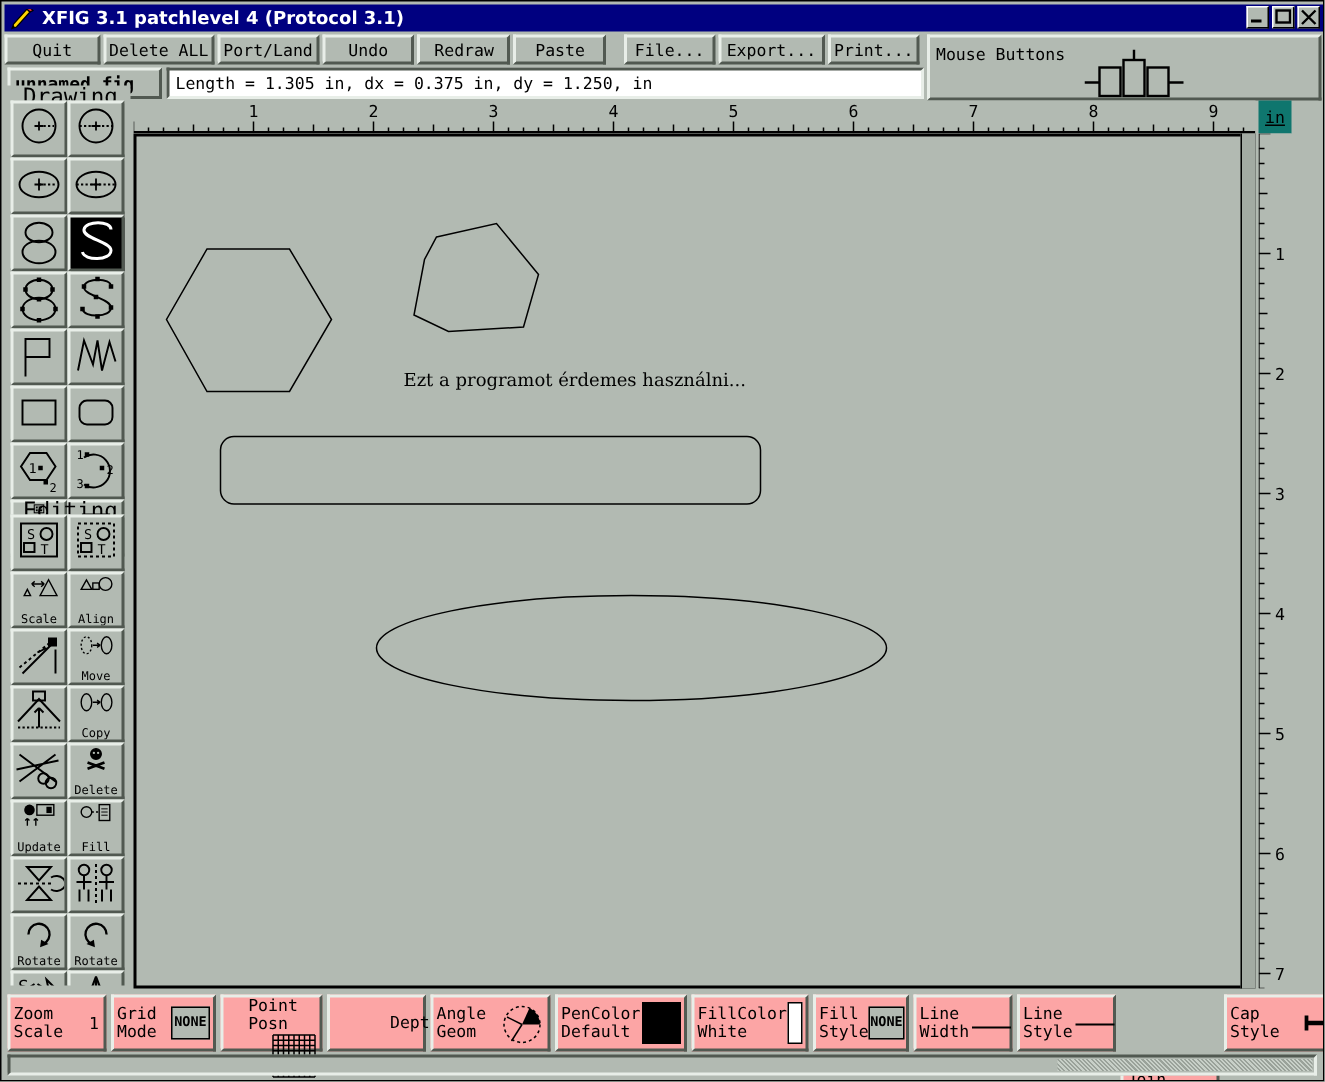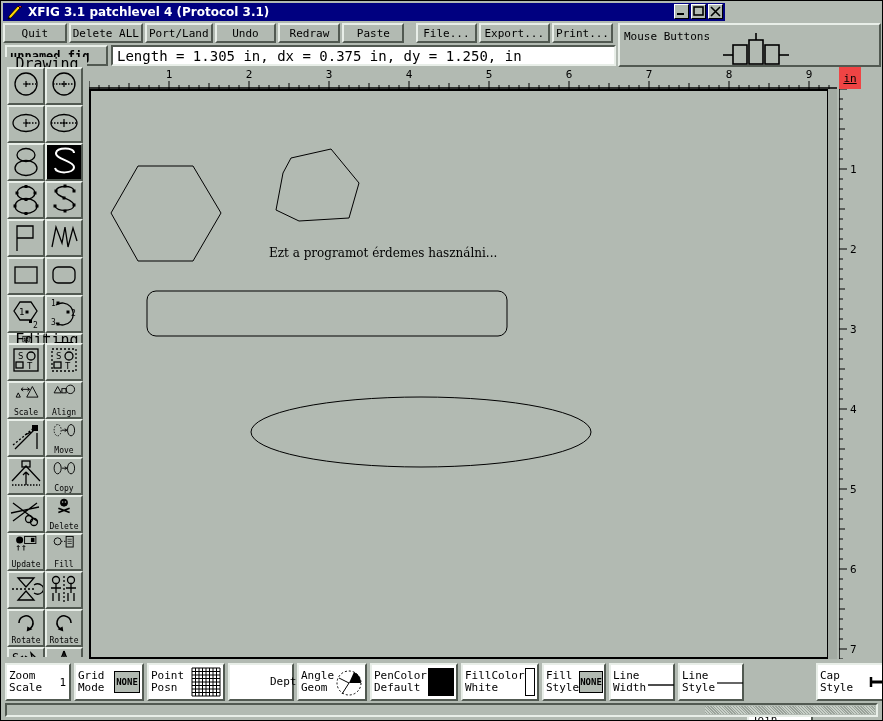--- a/index.html
+++ b/index.html
@@ -12,21 +12,21 @@
     position: relative;
     width: 883px; height: 721px;
     background: #b2bab2;
     overflow: hidden;
     border: 1px solid #000;
   }
 
   
   #titlebar {
     position: absolute; left: 2px; top: 2px;
-    width: 722px; height: 18px;
+    width: 879px; height: 18px;
     background: #000080;
     display: flex; align-items: center;
   }
   #title-icon {
     width: 16px; height: 14px;
     margin-left: 4px; margin-right: 5px;
     position: relative; flex: none;
   }
   #title-text {
     color: #ffffff;
@@ -111,21 +111,21 @@
   }
   #message {
     position: absolute; left: 110px; top: 44px;
     width: 505px; height: 21px;
     border-top: 2px solid #515951;
     border-left: 2px solid #515951;
     border-right: 2px solid #e8eee8;
     border-bottom: 2px solid #e8eee8;
     background: #ffffff;
     font-family: "DejaVu Sans Mono", monospace;
-    font-size: 14px; color: #000;
+    font-size: 11px; color: #000;
     display: flex; align-items: center; padding-left: 4px;
   }
 
   
   #palette {
     position: absolute; left: 2px; top: 56px;
     width: 84px; height: 600px;
     background: #b2bab2;
     overflow: hidden;
   }
@@ -178,21 +178,21 @@
   }
   #vruler {
     position: absolute; left: 838px; top: 88px;
     width: 22px; height: 570px;
     background: #b2bab2;
     overflow: hidden;
   }
   #corner-in {
     position: absolute; left: 838px; top: 66px;
     width: 22px; height: 22px;
-    background: #ef4444;
+    background: #0f766e;
     display: flex; align-items: center; justify-content: center;
     font-family: "DejaVu Sans Mono", monospace;
     font-size: 11px; color: #000; text-decoration: underline;
   }
   #canvas-frame {
     position: absolute; left: 88px; top: 88px;
     width: 748px; height: 570px;
     border: 2px solid #000;
     background: #b2bab2;
     overflow: hidden;
@@ -220,21 +220,21 @@
     height: 38px;
     display: flex;
   }
   .ind {
     height: 38px;
     margin-right: 3px;
     border-top: 2px solid #e8eee8;
     border-left: 2px solid #e8eee8;
     border-right: 2px solid #515951;
     border-bottom: 2px solid #515951;
-    background: #ffffff;
+    background: #fca5a5;
     display: flex; align-items: center;
     padding-left: 2px;
     position: relative;
   }
   .ind .txt {
     font-family: "DejaVu Sans Mono", monospace;
     font-size: 11px; color: #000;
     line-height: 12px;
     white-space: nowrap;
   }
@@ -809,21 +809,21 @@
           </div>
           <div class="val">1</div>
         </div>
         <div class="ind" style="width: 70px;">
           <div class="txt">
             <div>Grid</div>
             <div>Mode</div>
           </div>
           <div class="boxnone" style="margin-left: auto;">NONE</div>
         </div>
-        <div class="ind" style="width: 78px;">
+        <div class="ind" style="width: 68px; flex-direction: column;">
           <div class="txt">
             <div>Point</div>
             <div>Posn</div>
           </div>
           <div style="margin-left: auto; margin-right: 2px; display: flex; align-items: center;">
             <svg width="30" height="30" viewBox="0 0 30 30">
               <line x1="1" y1="1" x2="29" y2="1" stroke="#000" stroke-width="1"></line>
               <line x1="1" y1="1" x2="1" y2="29" stroke="#000" stroke-width="1"></line>
               <line x1="1" y1="4.5" x2="29" y2="4.5" stroke="#000" stroke-width="1"></line>
               <line x1="4.5" y1="1" x2="4.5" y2="29" stroke="#000" stroke-width="1"></line>
@@ -843,21 +843,21 @@
               <line x1="29" y1="1" x2="29" y2="29" stroke="#000" stroke-width="1"></line>
             </svg>
           </div>
         </div>
         <div class="ind" style="width: 66px; padding-left: 40px;">
           <div class="txt">
             <div>Depth</div>
           </div>
           <div class="val">0</div>
         </div>
-        <div class="ind" style="width: 70px;">
+        <div class="ind" style="width: 80px;">
           <div class="txt">
             <div>Angle</div>
             <div>Geom</div>
           </div>
           <div style="margin-left: auto; margin-right: 2px; display: flex; align-items: center;">
             <svg width="30" height="30" viewBox="0 0 30 30">
               <circle cx="15" cy="16" r="12" fill="none" stroke="#000" stroke-width="1" stroke-dasharray="2,2"></circle>
               <path d="M15,16 L27,16 A12,12 0 0,0 20,5 Z" fill="#000" stroke="none"></path>
               <path d="M15,16 L8,27" stroke="#000" stroke-width="1"></path>
               <path d="M15,16 L5,11" stroke="#000" stroke-width="1"></path>

